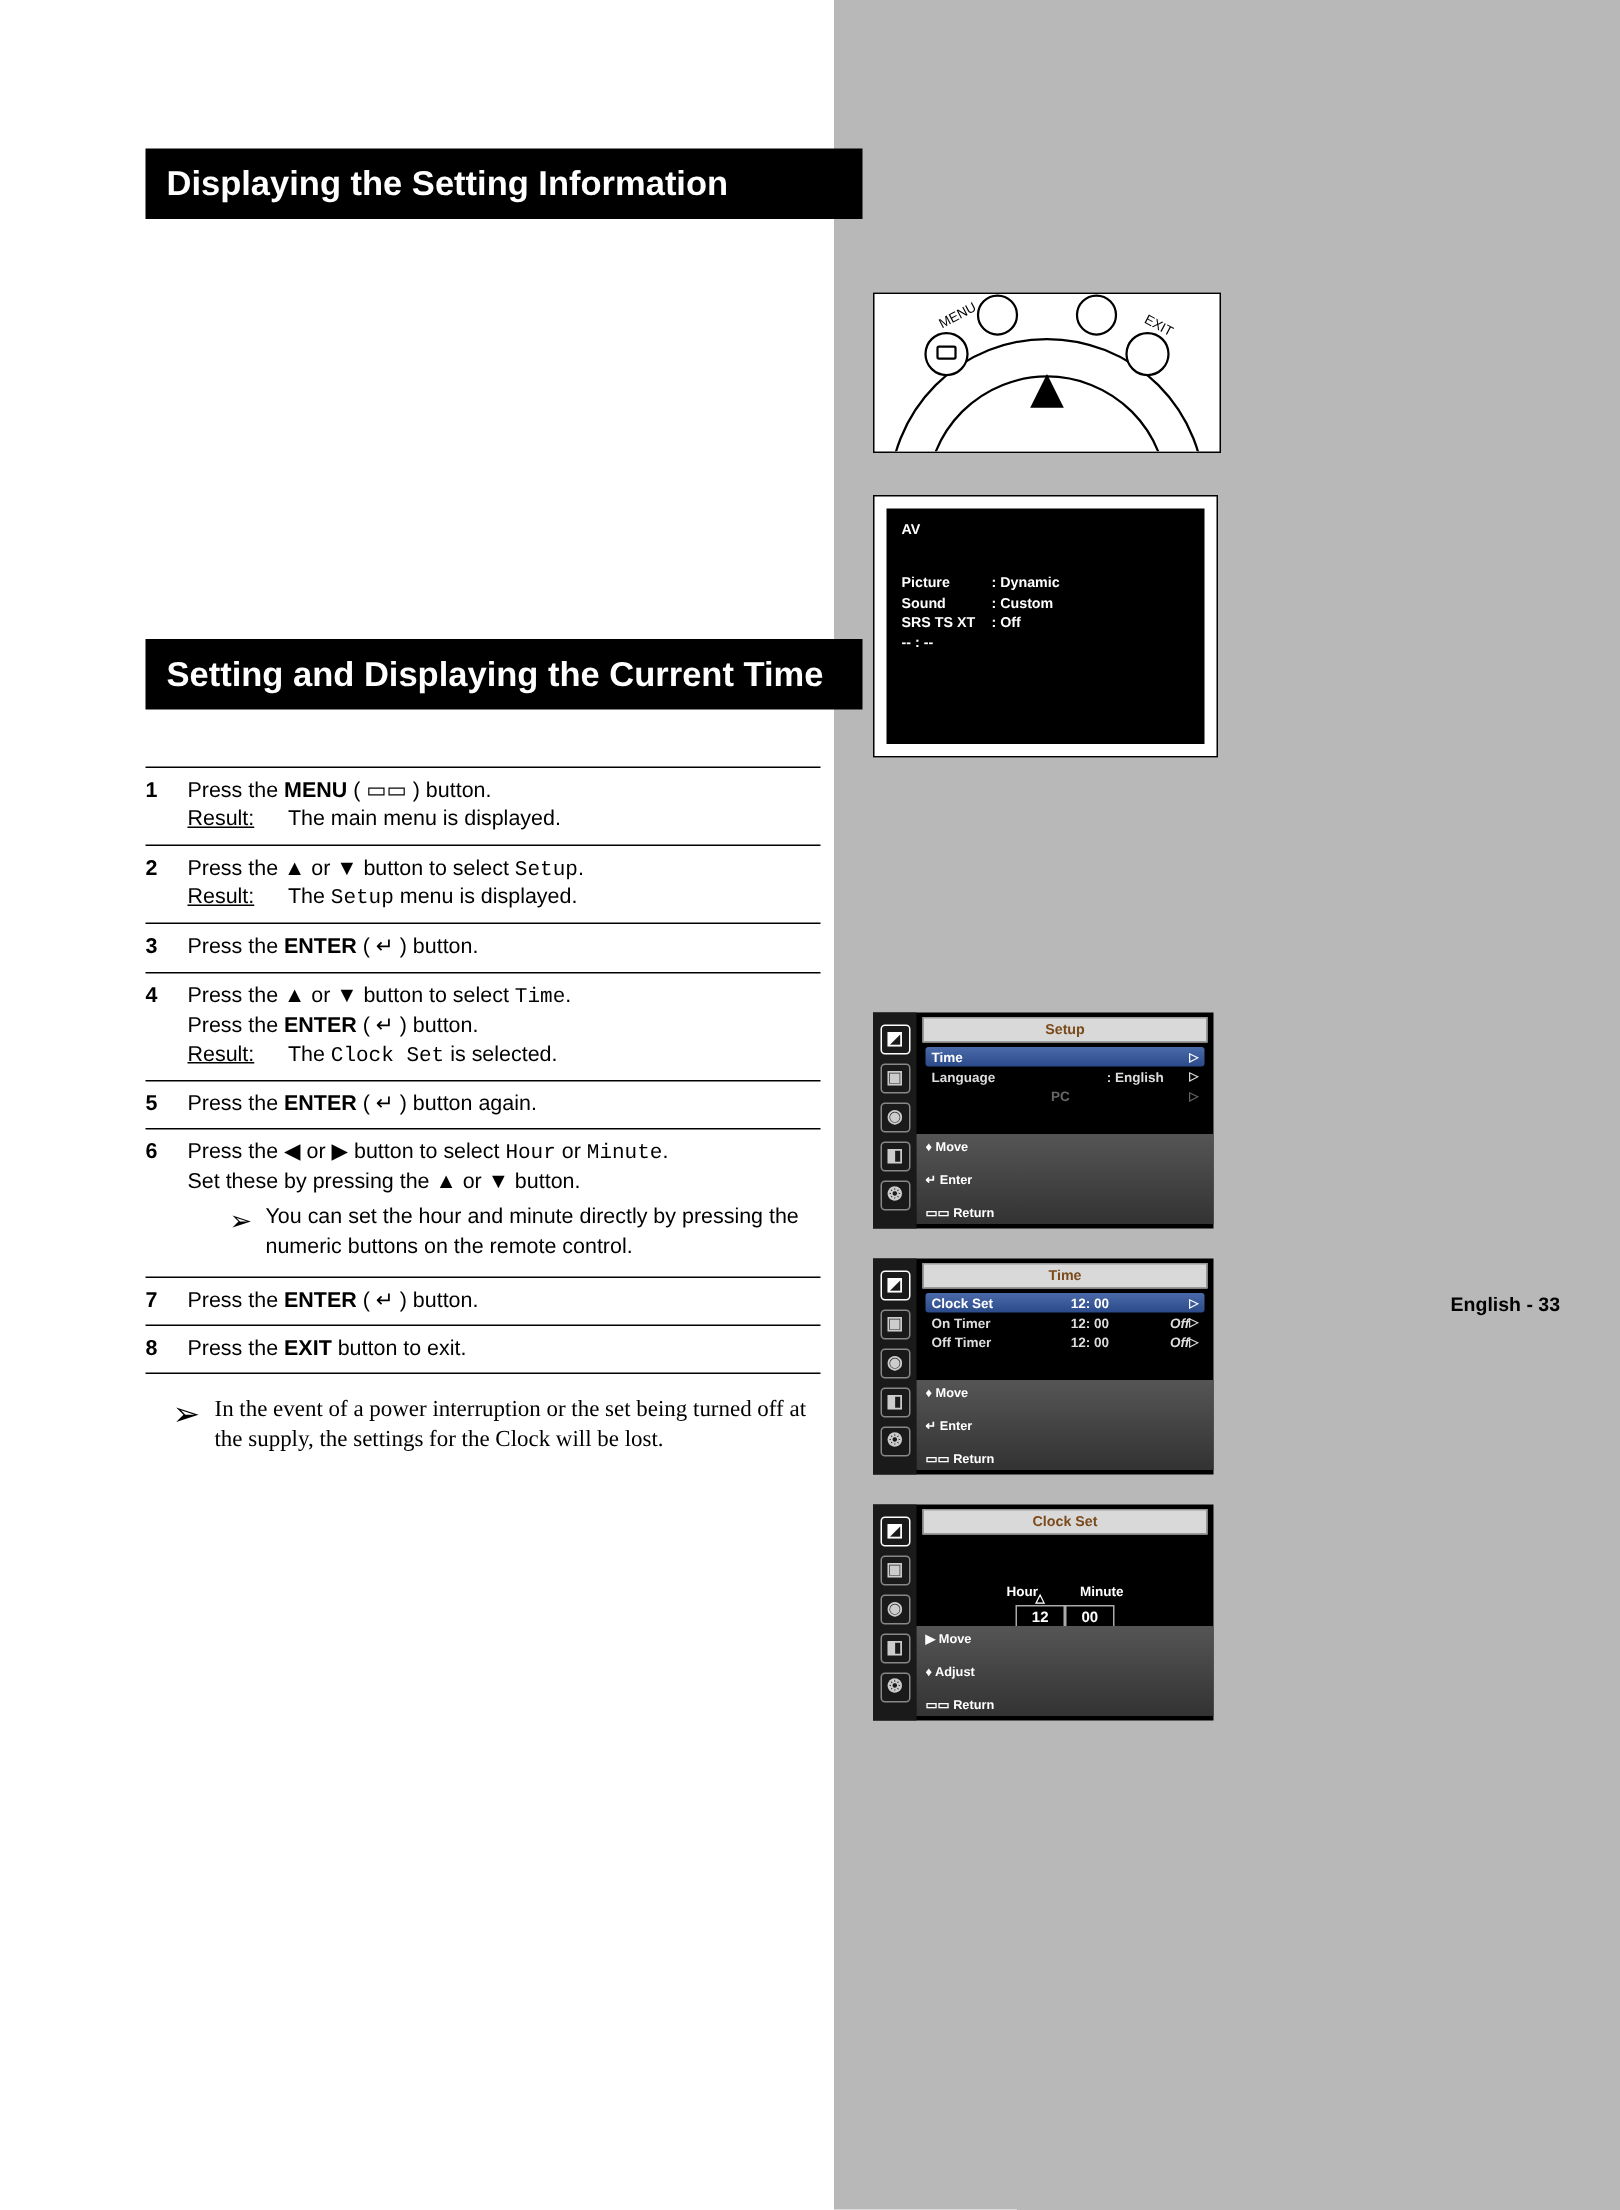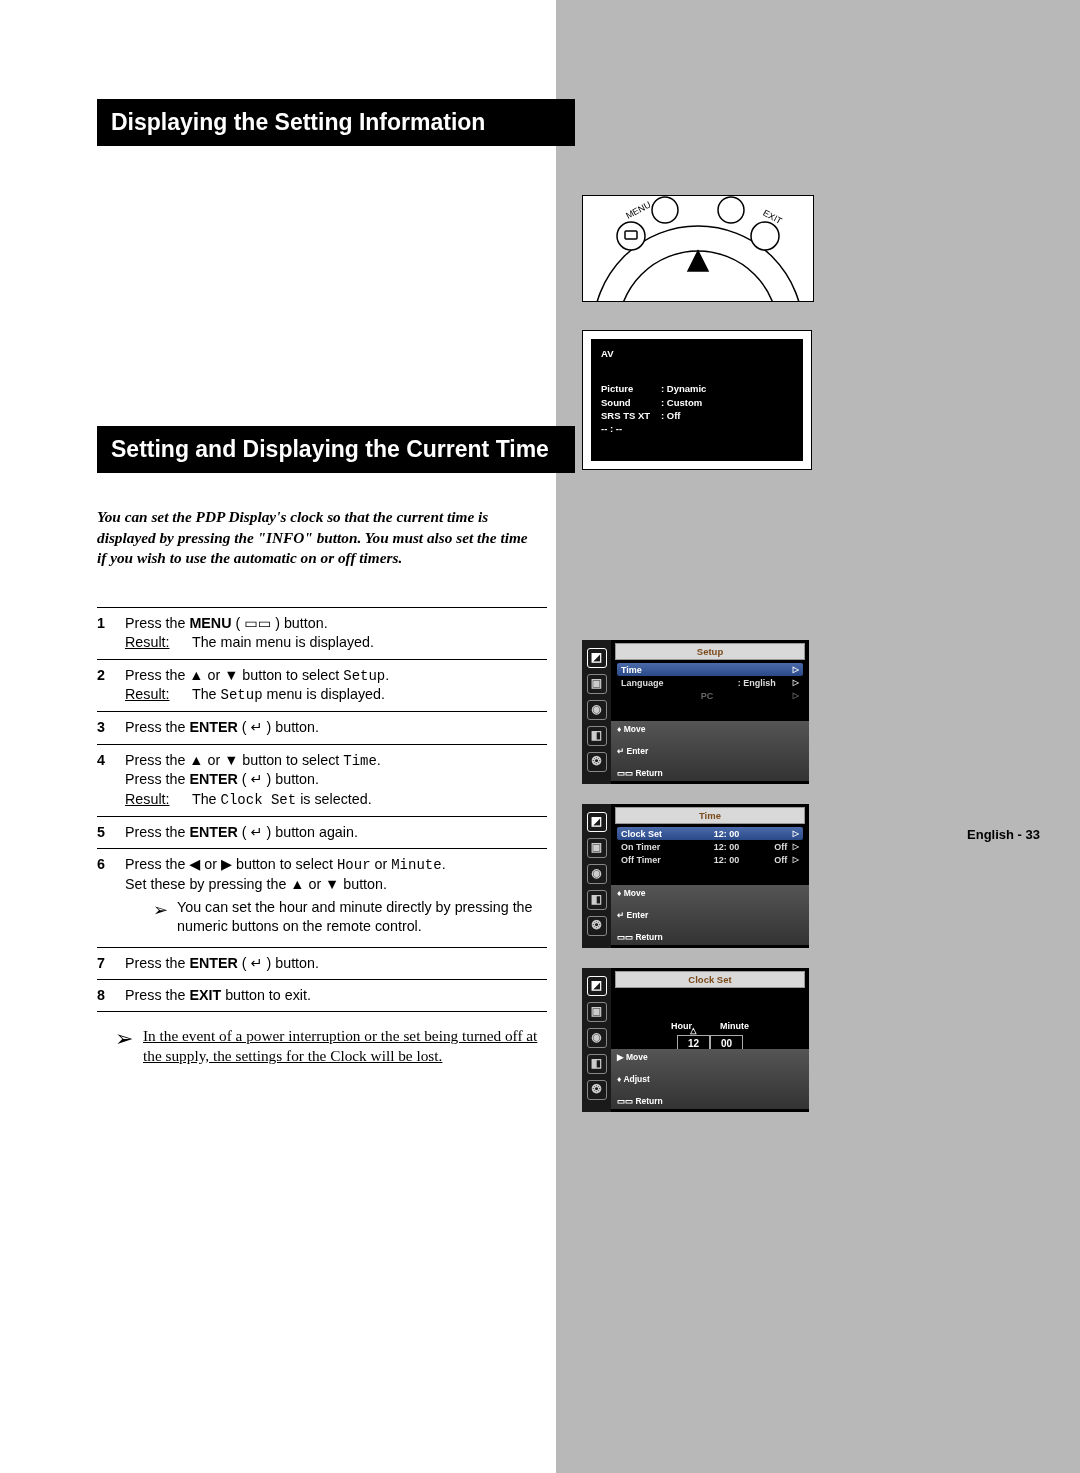--- a/index.html
+++ b/index.html
@@ -101,36 +101,35 @@
   }
   .footer-note .note-arrow {
     font-size: 22px;
     width: 28px;
     margin-left: 18px;
   }
   .footer-note-text {
     font-family: "Times New Roman", serif;
     font-size: 15.3px;
     line-height: 1.3;
-    text-decoration: underline;
   }
 
   
   .remote-diagram {
     width: 230px;
     height: 105px;
     background: #fff;
     border: 1px solid #000;
     margin: 195px auto 0 26px;
     position: relative;
     overflow: hidden;
   }
   .info-panel {
     width: 230px;
-    height: 140px;
+    height: 175px;
     background: #fff;
     border: 1px solid #000;
     margin: 28px 0 0 26px;
     padding: 8px;
     box-sizing: border-box;
   }
   .info-inner {
     background: #000;
     color: #fff;
     width: 100%;
@@ -204,21 +203,21 @@
   }
   .osd-item.hl {
     background: #3a5a9a;
     background: linear-gradient(#4a6aaa, #2a4a8a);
     color: #fff;
     border-radius: 2px;
   }
   .osd-item.dim { color: #666; text-align: center; }
   .osd-item .k { flex: 1; }
   .osd-item .v { width: 55px; }
-  .osd-item .s { width: 24px; text-align:center; }
+  .osd-item .s { width: 24px; text-align:right;font-style:italic; }
   .osd-item .tri { font-size: 8px; }
   .osd-bottom {
     position: absolute;
     bottom: 3px;
     left: 0;
     right: 0;
     background: linear-gradient(#555,#333);
     padding: 3px 6px;
     font-size: 8.5px;
     display: flex;
@@ -282,21 +281,20 @@
 </head>
 <body>
 
 <div class="page">
   <div class="left-col">
     <div class="section-header h1-top">Displaying the Setting Information</div>
 
     <div style="height:280px;"></div>
 
     <div class="section-header h1-bottom">Setting and Displaying the Current Time</div>
-    <div class="intro-text">You can set the PDP Display's clock so that the current time is displayed by pressing the "INFO" button. You must also set the time if you wish to use the automatic on or off timers.</div>
 
     <div class="steps-area">
       <hr>
       <div class="step-row">
         <div class="step-num">1</div>
         <div class="step-body">
           <span>Press the </span><b>MENU</b><span> ( ▭▭ ) button.</span><br>
           <span class="result-label">Result:</span>&nbsp;&nbsp;&nbsp;<span>The main menu is displayed.</span>
         </div>
       </div>

